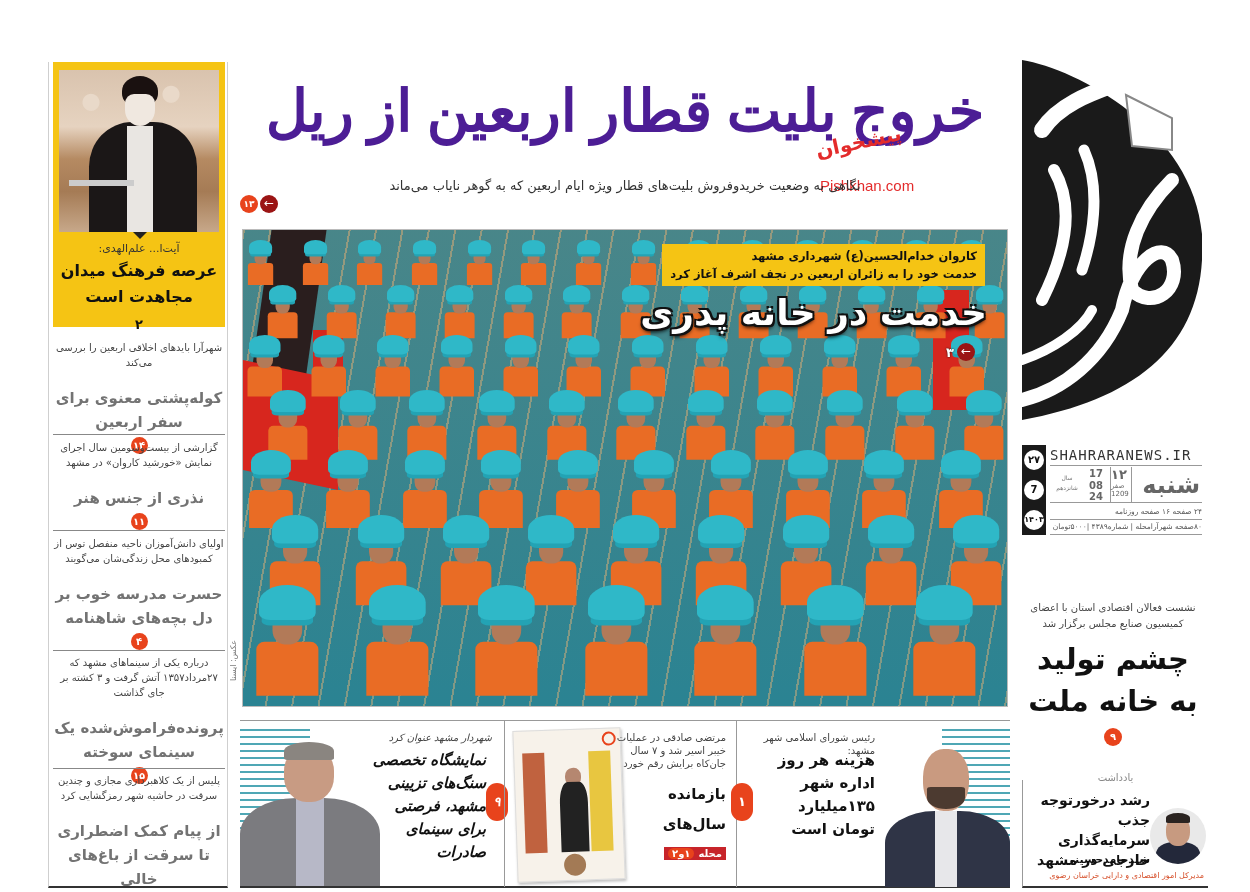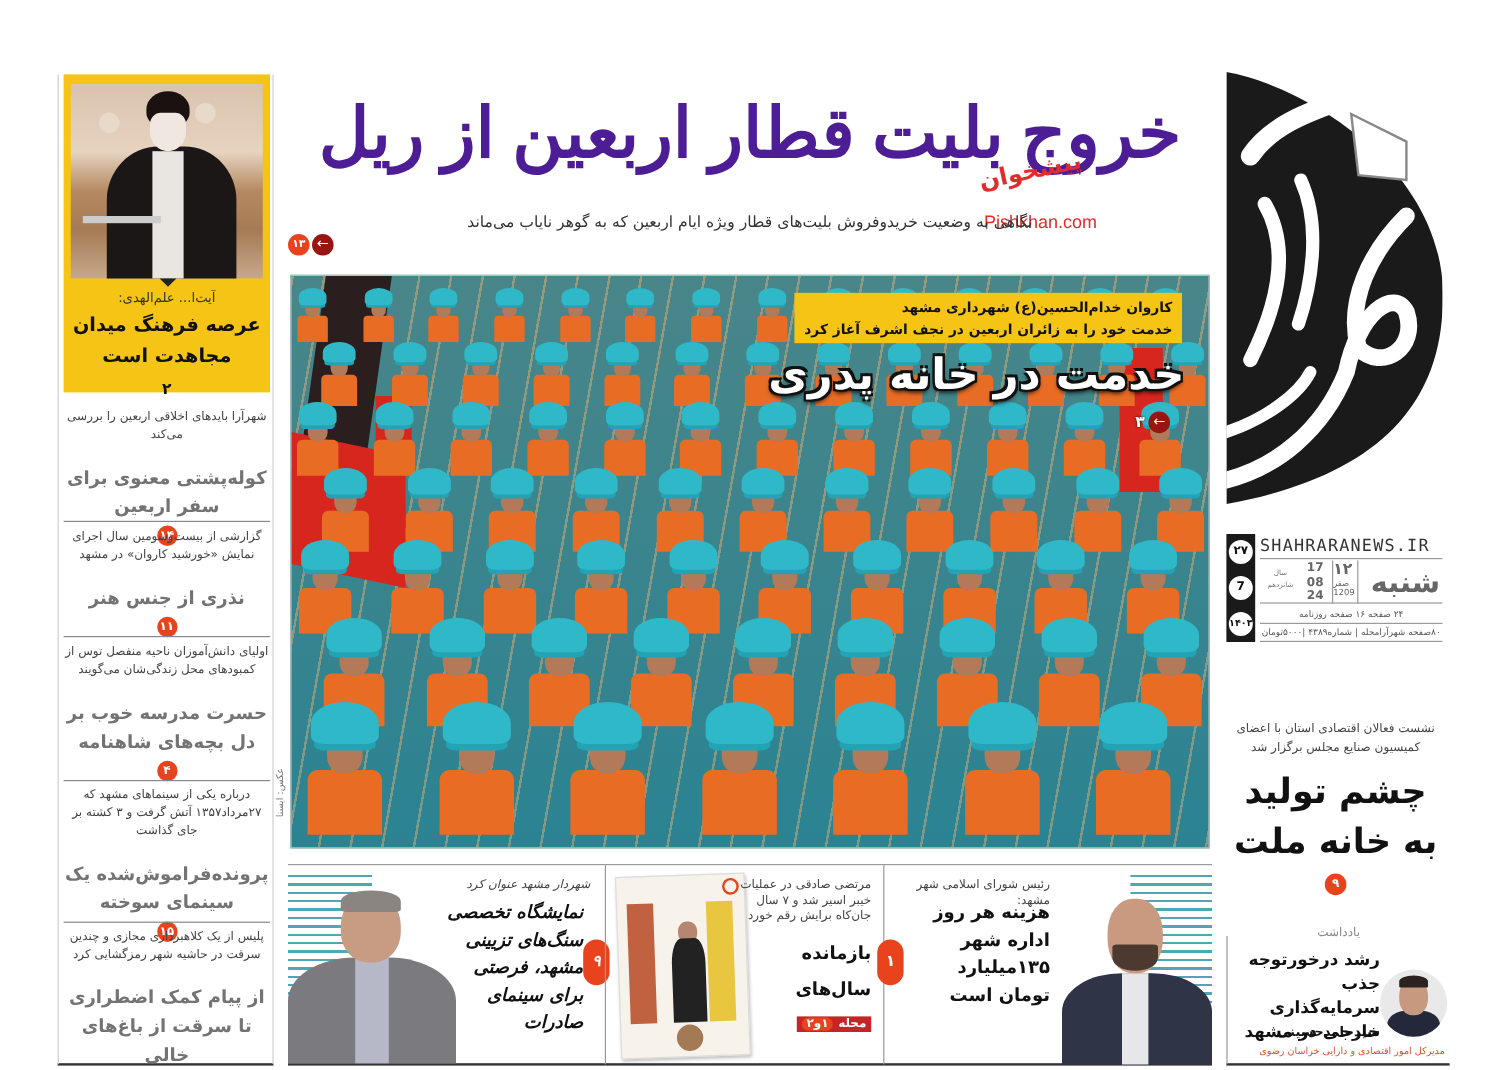--- a/index.html
+++ b/index.html
@@ -87,21 +87,21 @@
   .date-circles { position: absolute; left: 0; top: 0; width: 24px; height: 90px; background: #1a1a1a; display: flex; flex-direction: column; justify-content: space-around; align-items: center; }
   .date-circle { width: 20px; height: 20px; border-radius: 50%; background: #fff; color: #111; font-size: 10px; font-weight: bold; line-height: 20px; text-align: center; }
   .site-url { position: absolute; left: 28px; top: 0; width: 152px; font-family: "DejaVu Sans Mono", monospace; font-size: 14px; letter-spacing: 1px; color: #333; direction: ltr; text-align: left; border-bottom: 1px solid #999; line-height: 20px; }
   .date-row { position: absolute; left: 28px; top: 22px; width: 152px; height: 36px; border-bottom: 1px solid #999; }
   .weekday { position: absolute; right: 2px; top: 0; font-size: 24px; font-weight: bold; color: #666; line-height: 36px; }
   .hijri { position: absolute; left: 60px; top: 0; width: 22px; text-align: left; border-left: 1px solid #999; border-right: 1px solid #999; height: 36px; }
   .hijri .big { font-size: 13px; font-weight: bold; color: #666; line-height: 15px; }
   .hijri .small { font-size: 7px; color: #666; }
   .greg { position: absolute; left: 32px; top: 0; width: 28px; text-align: center; font-size: 10px; font-weight: bold; color: #666; line-height: 11.5px; padding-top: 1px; direction: ltr; }
   .year-lbl { position: absolute; left: 2px; top: 6px; width: 30px; font-size: 6px; color: #777; text-align: center; line-height: 10px; }
-  .pages-line { position: absolute; left: 28px; width: 152px; font-size: 7.5px; color: #555; text-align: center; border-bottom: 1px solid #999; line-height: 14px; }
+  .pages-line { position: absolute; left: 28px; width: 152px; font-size: 7.5px; color: #555; text-align: right; border-bottom: 1px solid #999; line-height: 14px; }
 
   .right-story { position: absolute; left: 1018px; top: 600px; width: 190px; text-align: center; }
   .right-story .kicker { font-size: 10px; color: #444; line-height: 16px; }
   .right-story .title { font-size: 29px; font-weight: bold; line-height: 42px; color: #111; margin-top: 6px; }
   .right-story .page-badge { display: inline-block; width: 18px; height: 18px; border-radius: 50%; background: #e8431c; color: #fff; font-size: 10px; font-weight: bold; line-height: 18px; margin-top: 6px; }
 
   .note-box { position: absolute; left: 1022px; top: 780px; width: 186px; height: 108px; border-left: 1px solid #999; border-bottom: 2px solid #333; }
   .note-label { position: absolute; top: -8px; left: 0; right: 0; text-align: center; font-size: 10px; color: #888; }
   .note-label span { background: #fff; padding: 0 8px; }
   .note-line { position: absolute; top: -1px; left: 0; right: 0; height: 1px; background: #999; z-index: -1; }

